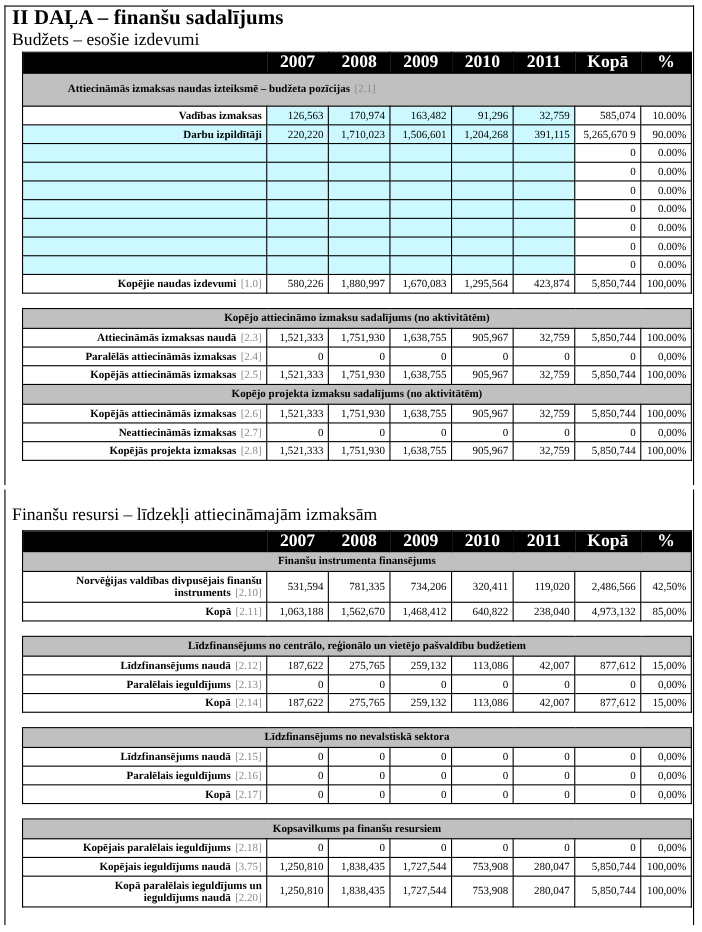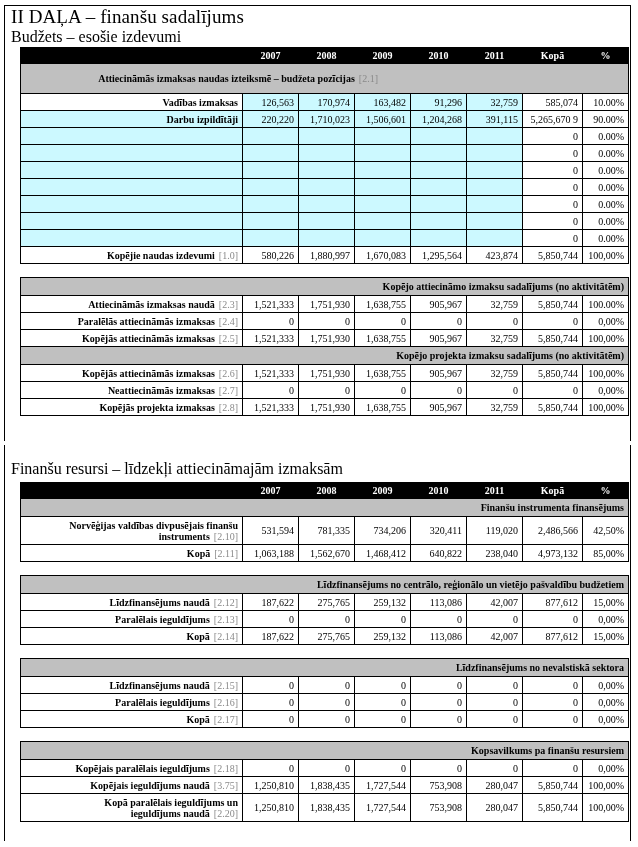--- a/index.html
+++ b/index.html
@@ -1,24 +1,24 @@
 <!DOCTYPE html>
 <html><head>
 <meta charset="utf-8">
 <style>
   html, body { margin:0; padding:0; background:#ffffff; }
   body { width:638px; height:847px; position:relative; overflow:hidden; font-family:"DejaVu Serif", serif; color:#000; }
   .frame-top { position:absolute; left:4px; top:5px; width:627px; height:436px; border:1px solid #000; border-bottom:none; box-sizing:border-box; }
   .frame-bottom { position:absolute; left:4px; top:445px; width:627px; height:396px; border-left:1px solid #000; border-right:1px solid #000; box-sizing:border-box; }
-  .h1 { position:absolute; left:11px; top:6px; font-family:"Liberation Serif", serif; font-weight:normal; font-size:19px; letter-spacing:0.1px; }
+  .h1 { position:absolute; left:11px; top:6px; font-family:"Liberation Serif", serif; font-weight:bold; font-size:19px; letter-spacing:0.1px; }
   .h2 { position:absolute; left:11px; font-family:"Liberation Serif", serif; font-size:16px; }
   table { position:absolute; left:20px; width:606px; border-collapse:collapse; table-layout:fixed; font-family:"Liberation Serif", serif; font-size:10px; }
   td, th { border:1px solid #000; padding:0 4px; height:17px; box-sizing:border-box; white-space:nowrap; }
-  th { background:#000; color:#fff; font-weight:bold; text-align:center; height:16px; font-size:10px; }
-  td.sec { background:#c0c0c0; font-weight:bold; text-align:right; height:18px;font-family:Liberation Serif, serif; }
+  th { background:#000; color:#fff; font-weight:bold; text-align:center; height:16px; font-size:16px; }
+  td.sec { background:#c0c0c0; font-weight:bold; text-align:center; height:18px;font-family:Liberation Serif, serif; }
   td.lbl { text-align:right; font-weight:bold; }
   td.num { text-align:right; }
   td.cyan { background:#ccf9ff; }
   .ref { color:#8a8a8a; font-weight:normal; margin-left:4px; }
   .wrap { white-space:normal; line-height:11px; }
   col.c-label { width:222px; }
   col.c-y { width:56px; }
   col.c-y2 { width:56px; }
   col.c-tot { width:60px; }
   col.c-pct { width:46px; }

